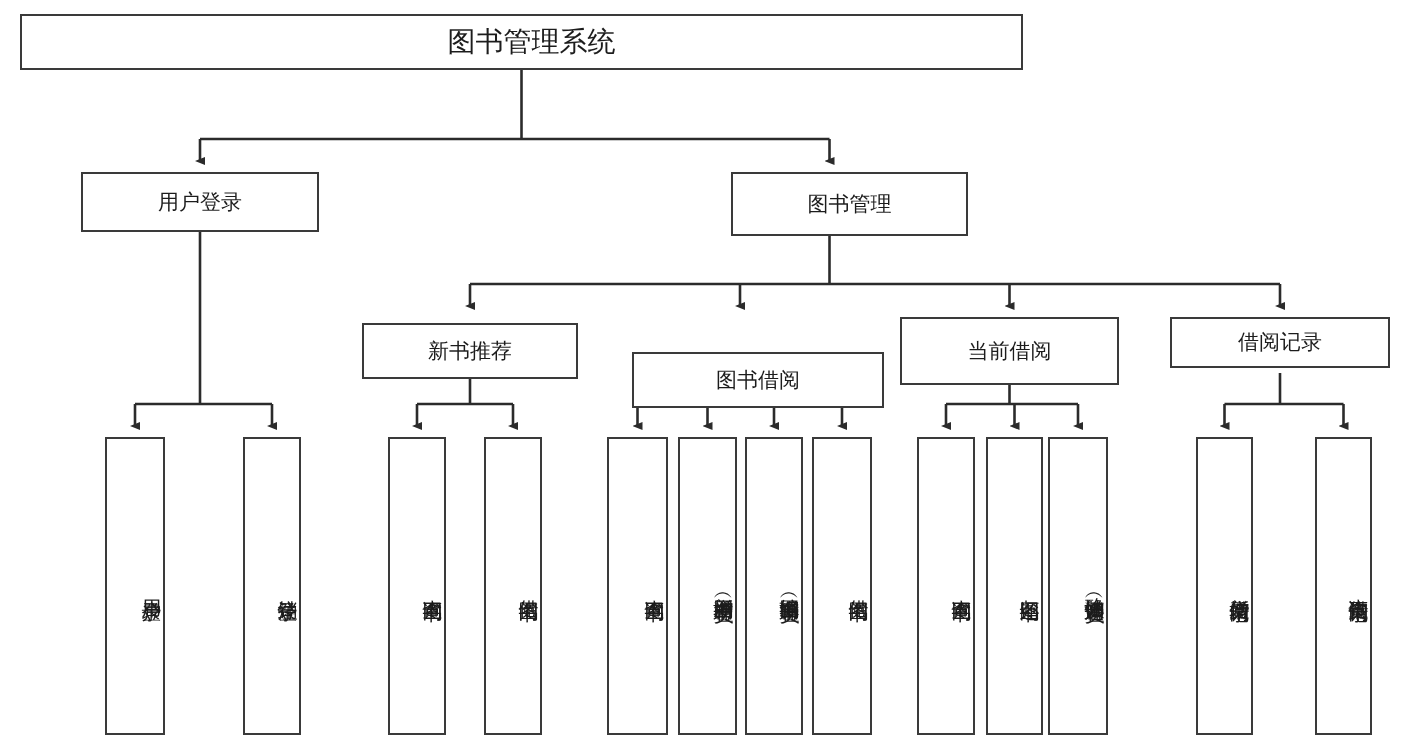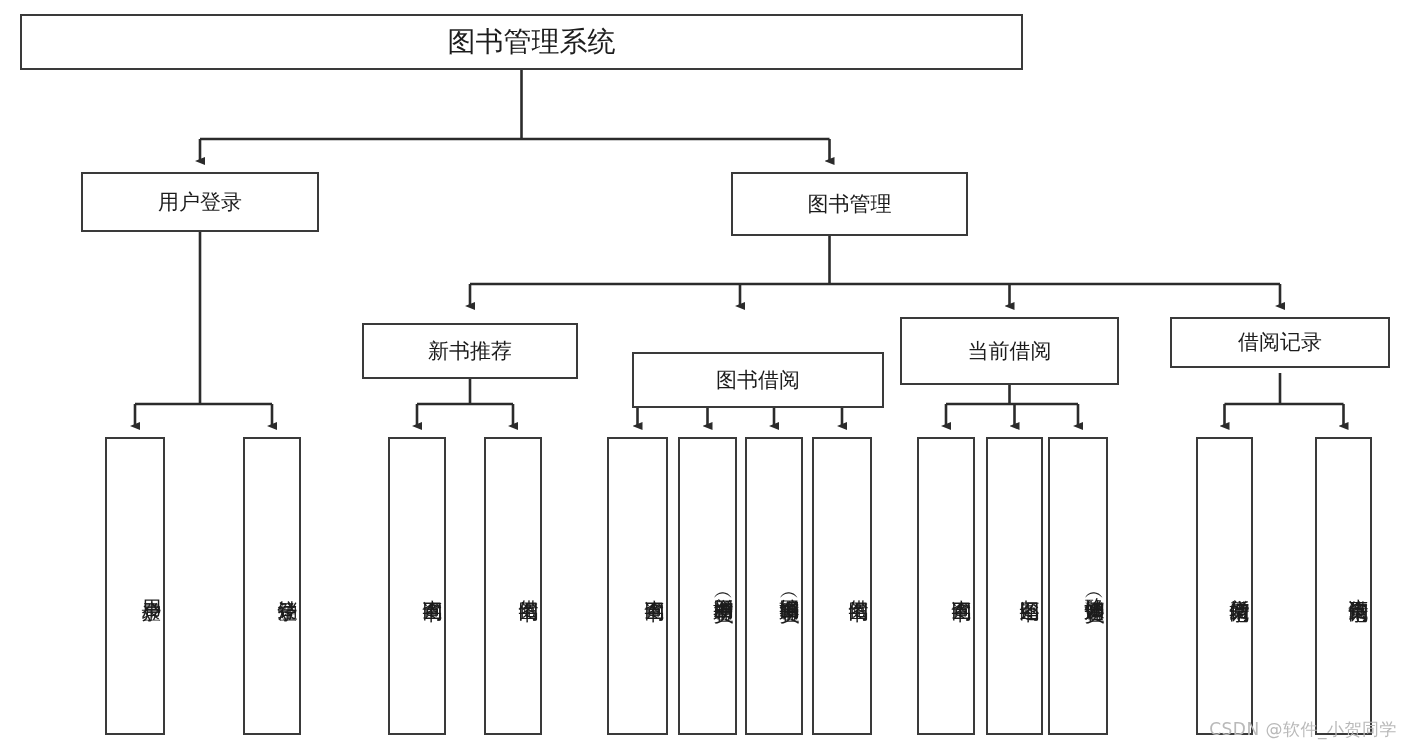--- a/index.html
+++ b/index.html
@@ -172,15 +172,14 @@
         <span>确认归还（管理员）</span>
       </div>
       <div class="node v" style="left: 1196px; top: 437px; width: 57px; height: 298px;">
         <span>新增借阅记录</span>
       </div>
       <div class="node v" style="left: 1315px; top: 437px; width: 57px; height: 298px;">
         <span>查询借阅记录</span>
       </div>
     </div>
 
-  <div id="watermark">CSDN @软件_小贺同学</div>
 
 </div>
 
 </body></html>

